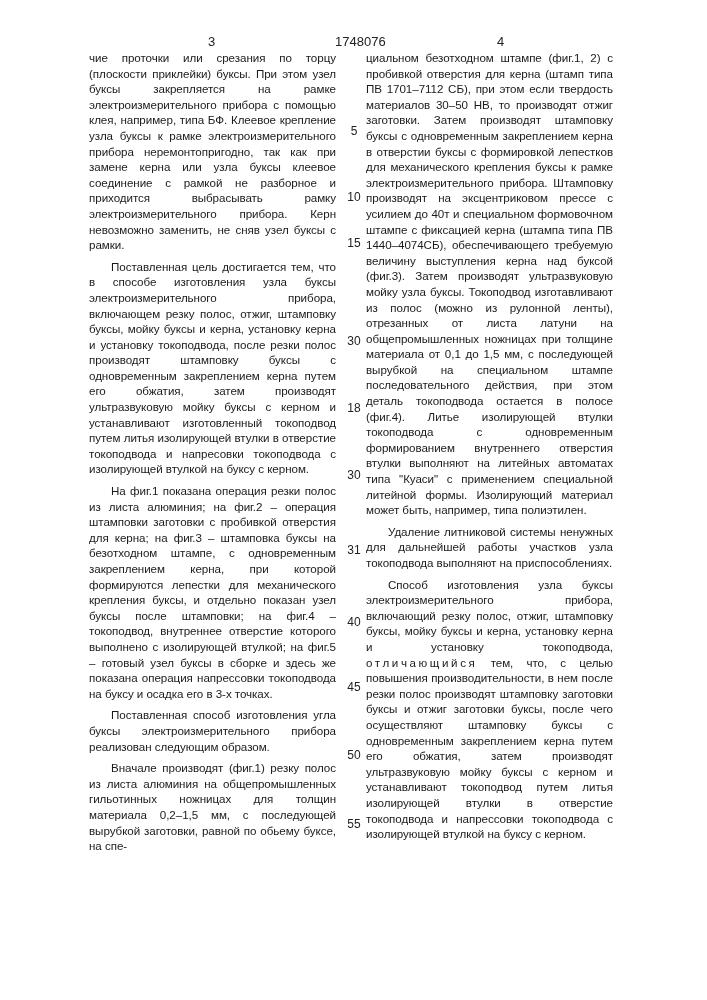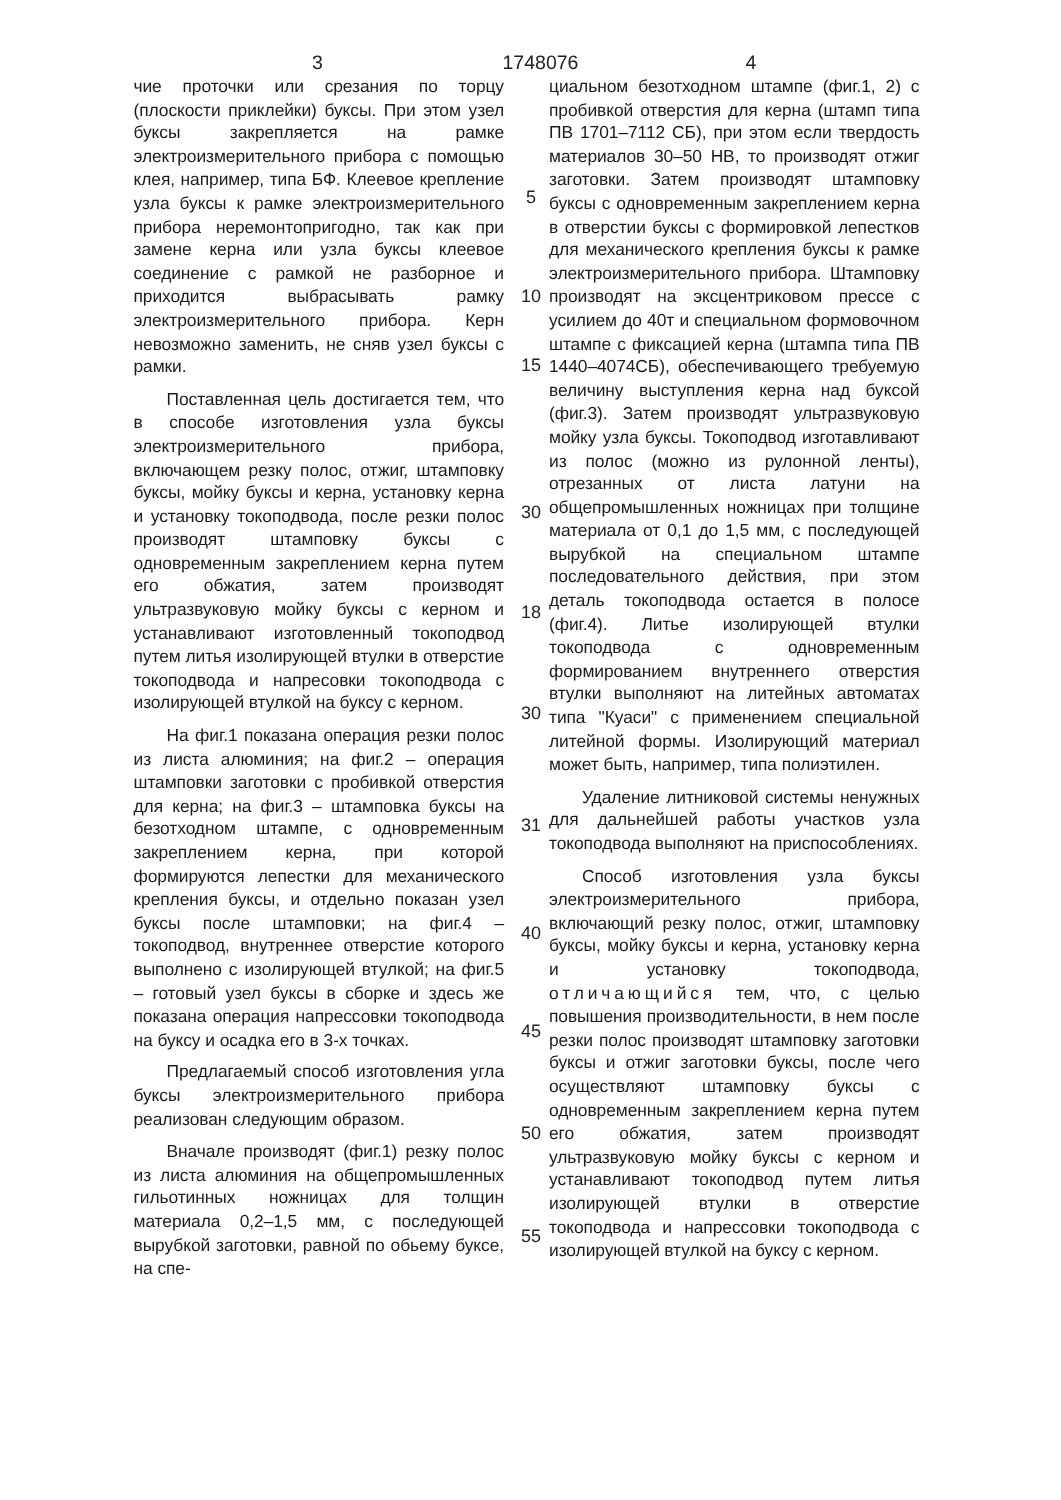--- a/index.html
+++ b/index.html
@@ -28,21 +28,21 @@
 <body>
 
 <div class="hdr" id="pg-left">3</div>
 <div class="hdr" id="pg-num">1748076</div>
 <div class="hdr" id="pg-right">4</div>
 
 <div class="col" id="col-left">
   <p class="p first">чие проточки или срезания по торцу (плоскости приклейки) буксы. При этом узел буксы закрепляется на рамке электроизмерительного прибора с помощью клея, например, типа БФ. Клеевое крепление узла буксы к рамке электроизмерительного прибора неремонтопригодно, так как при замене керна или узла буксы клеевое соединение с рамкой не разборное и приходится выбрасывать рамку электроизмерительного прибора. Керн невозможно заменить, не сняв узел буксы с рамки.</p>
   <p class="p ind">Поставленная цель достигается тем, что в способе изготовления узла буксы электроизмерительного прибора, включающем резку полос, отжиг, штамповку буксы, мойку буксы и керна, установку керна и установку токоподвода, после резки полос производят штамповку буксы с одновременным закреплением керна путем его обжатия, затем производят ультразвуковую мойку буксы с керном и устанавливают изготовленный токоподвод путем литья изолирующей втулки в отверстие токоподвода и напресовки токоподвода с изолирующей втулкой на буксу с керном.</p>
   <p class="p ind">На фиг.1 показана операция резки полос из листа алюминия; на фиг.2 – операция штамповки заготовки с пробивкой отверстия для керна; на фиг.3 – штамповка буксы на безотходном штампе, с одновременным закреплением керна, при которой формируются лепестки для механического крепления буксы, и отдельно показан узел буксы после штамповки; на фиг.4 – токоподвод, внутреннее отверстие которого выполнено с изолирующей втулкой; на фиг.5 – готовый узел буксы в сборке и здесь же показана операция напрессовки токоподвода на буксу и осадка его в 3-х точках.</p>
-  <p class="p ind">Предлагаемый способ изготовления угла буксы электроизмерительного прибора реализован следующим образом.</p>
+  <p class="p ind">Поставленная способ изготовления угла буксы электроизмерительного прибора реализован следующим образом.</p>
   <p class="p ind">Вначале производят (фиг.1) резку полос из листа алюминия на общепромышленных гильотинных ножницах для толщин материала 0,2–1,5 мм, с последующей вырубкой заготовки, равной по обьему буксе, на спе-</p>
 </div>
 
 <div class="col" id="col-right">
   <p class="p first">циальном безотходном штампе (фиг.1, 2) с пробивкой отверстия для керна (штамп типа ПВ 1701–7112 СБ), при этом если твердость материалов 30–50 НВ, то производят отжиг заготовки. Затем производят штамповку буксы с одновременным закреплением керна в отверстии буксы с формировкой лепестков для механического крепления буксы к рамке электроизмерительного прибора. Штамповку производят на эксцентриковом прессе с усилием до 40т и специальном формовочном штампе с фиксацией керна (штампа типа ПВ 1440–4074СБ), обеспечивающего требуемую величину выступления керна над буксой (фиг.3). Затем производят ультразвуковую мойку узла буксы. Токоподвод изготавливают из полос (можно из рулонной ленты), отрезанных от листа латуни на общепромышленных ножницах при толщине материала от 0,1 до 1,5 мм, с последующей вырубкой на специальном штампе последовательного действия, при этом деталь токоподвода остается в полосе (фиг.4). Литье изолирующей втулки токоподвода с одновременным формированием внутреннего отверстия втулки выполняют на литейных автоматах типа "Куаси" с применением специальной литейной формы. Изолирующий материал может быть, например, типа полиэтилен.</p>
   <p class="p ind">Удаление литниковой системы ненужных для дальнейшей работы участков узла токоподвода выполняют на приспособлениях.</p>
   <p class="p ind"><span>Способ изготовления узла буксы электроизмерительного прибора, включающий резку полос, отжиг, штамповку буксы, мойку буксы и керна, установку керна и установку токоподвода,</span> <span class="spaced">отличающийся</span> <span>тем, что, с целью повышения производительности, в нем после резки полос производят штамповку заготовки буксы и отжиг заготовки буксы, после чего осуществляют штамповку буксы с одновременным закреплением керна путем его обжатия, затем производят ультразвуковую мойку буксы с керном и устанавливают токоподвод путем литья изолирующей втулки в отверстие токоподвода и напрессовки токоподвода с изолирующей втулкой на буксу с керном.</span></p>
 </div>
 
 <div class="ln" style="top:124px">5</div>

